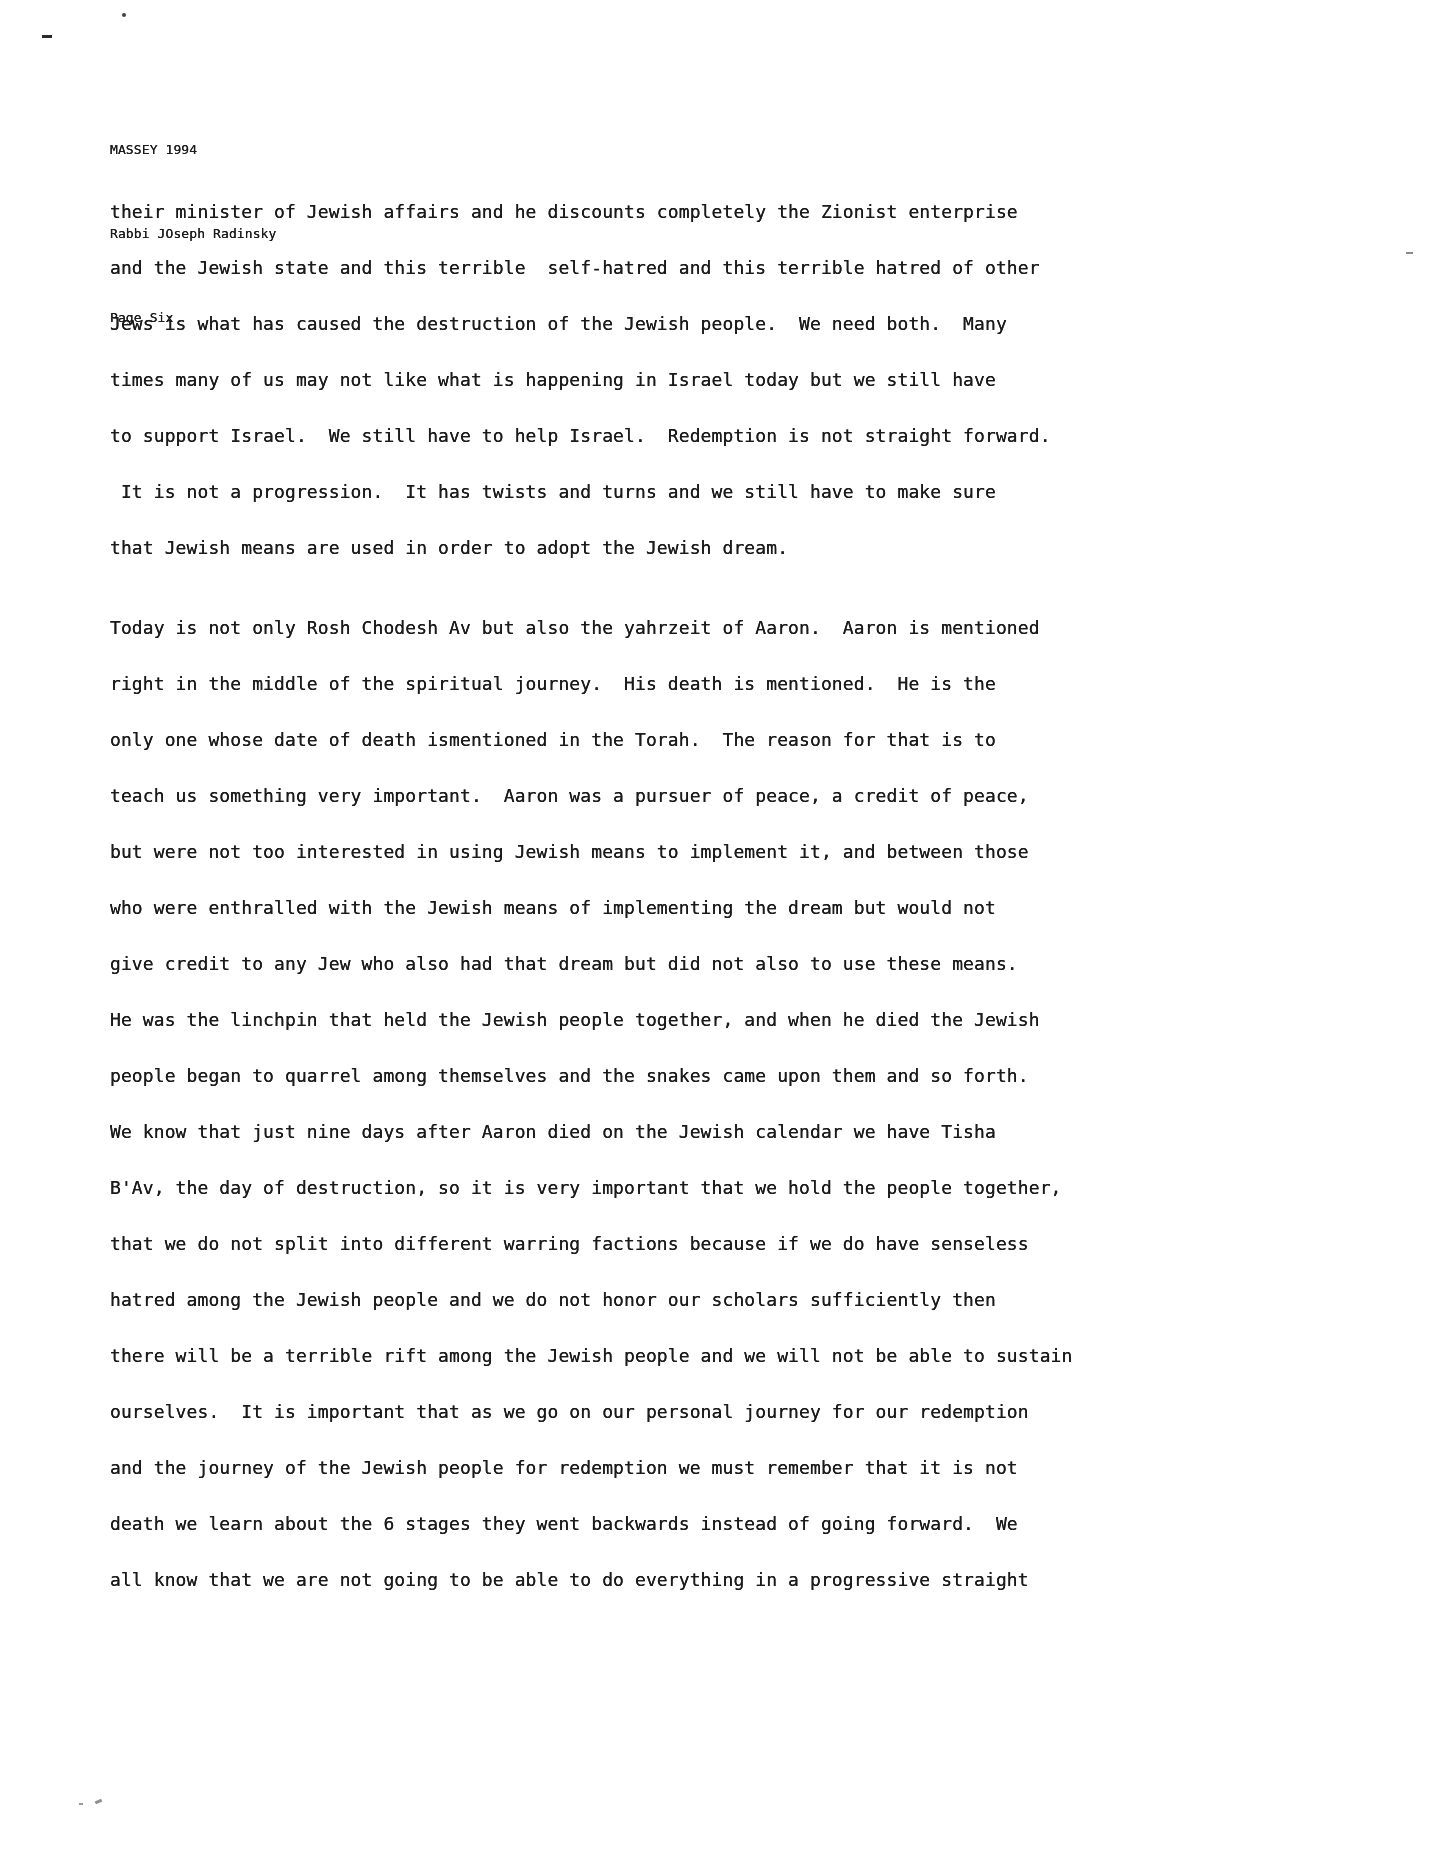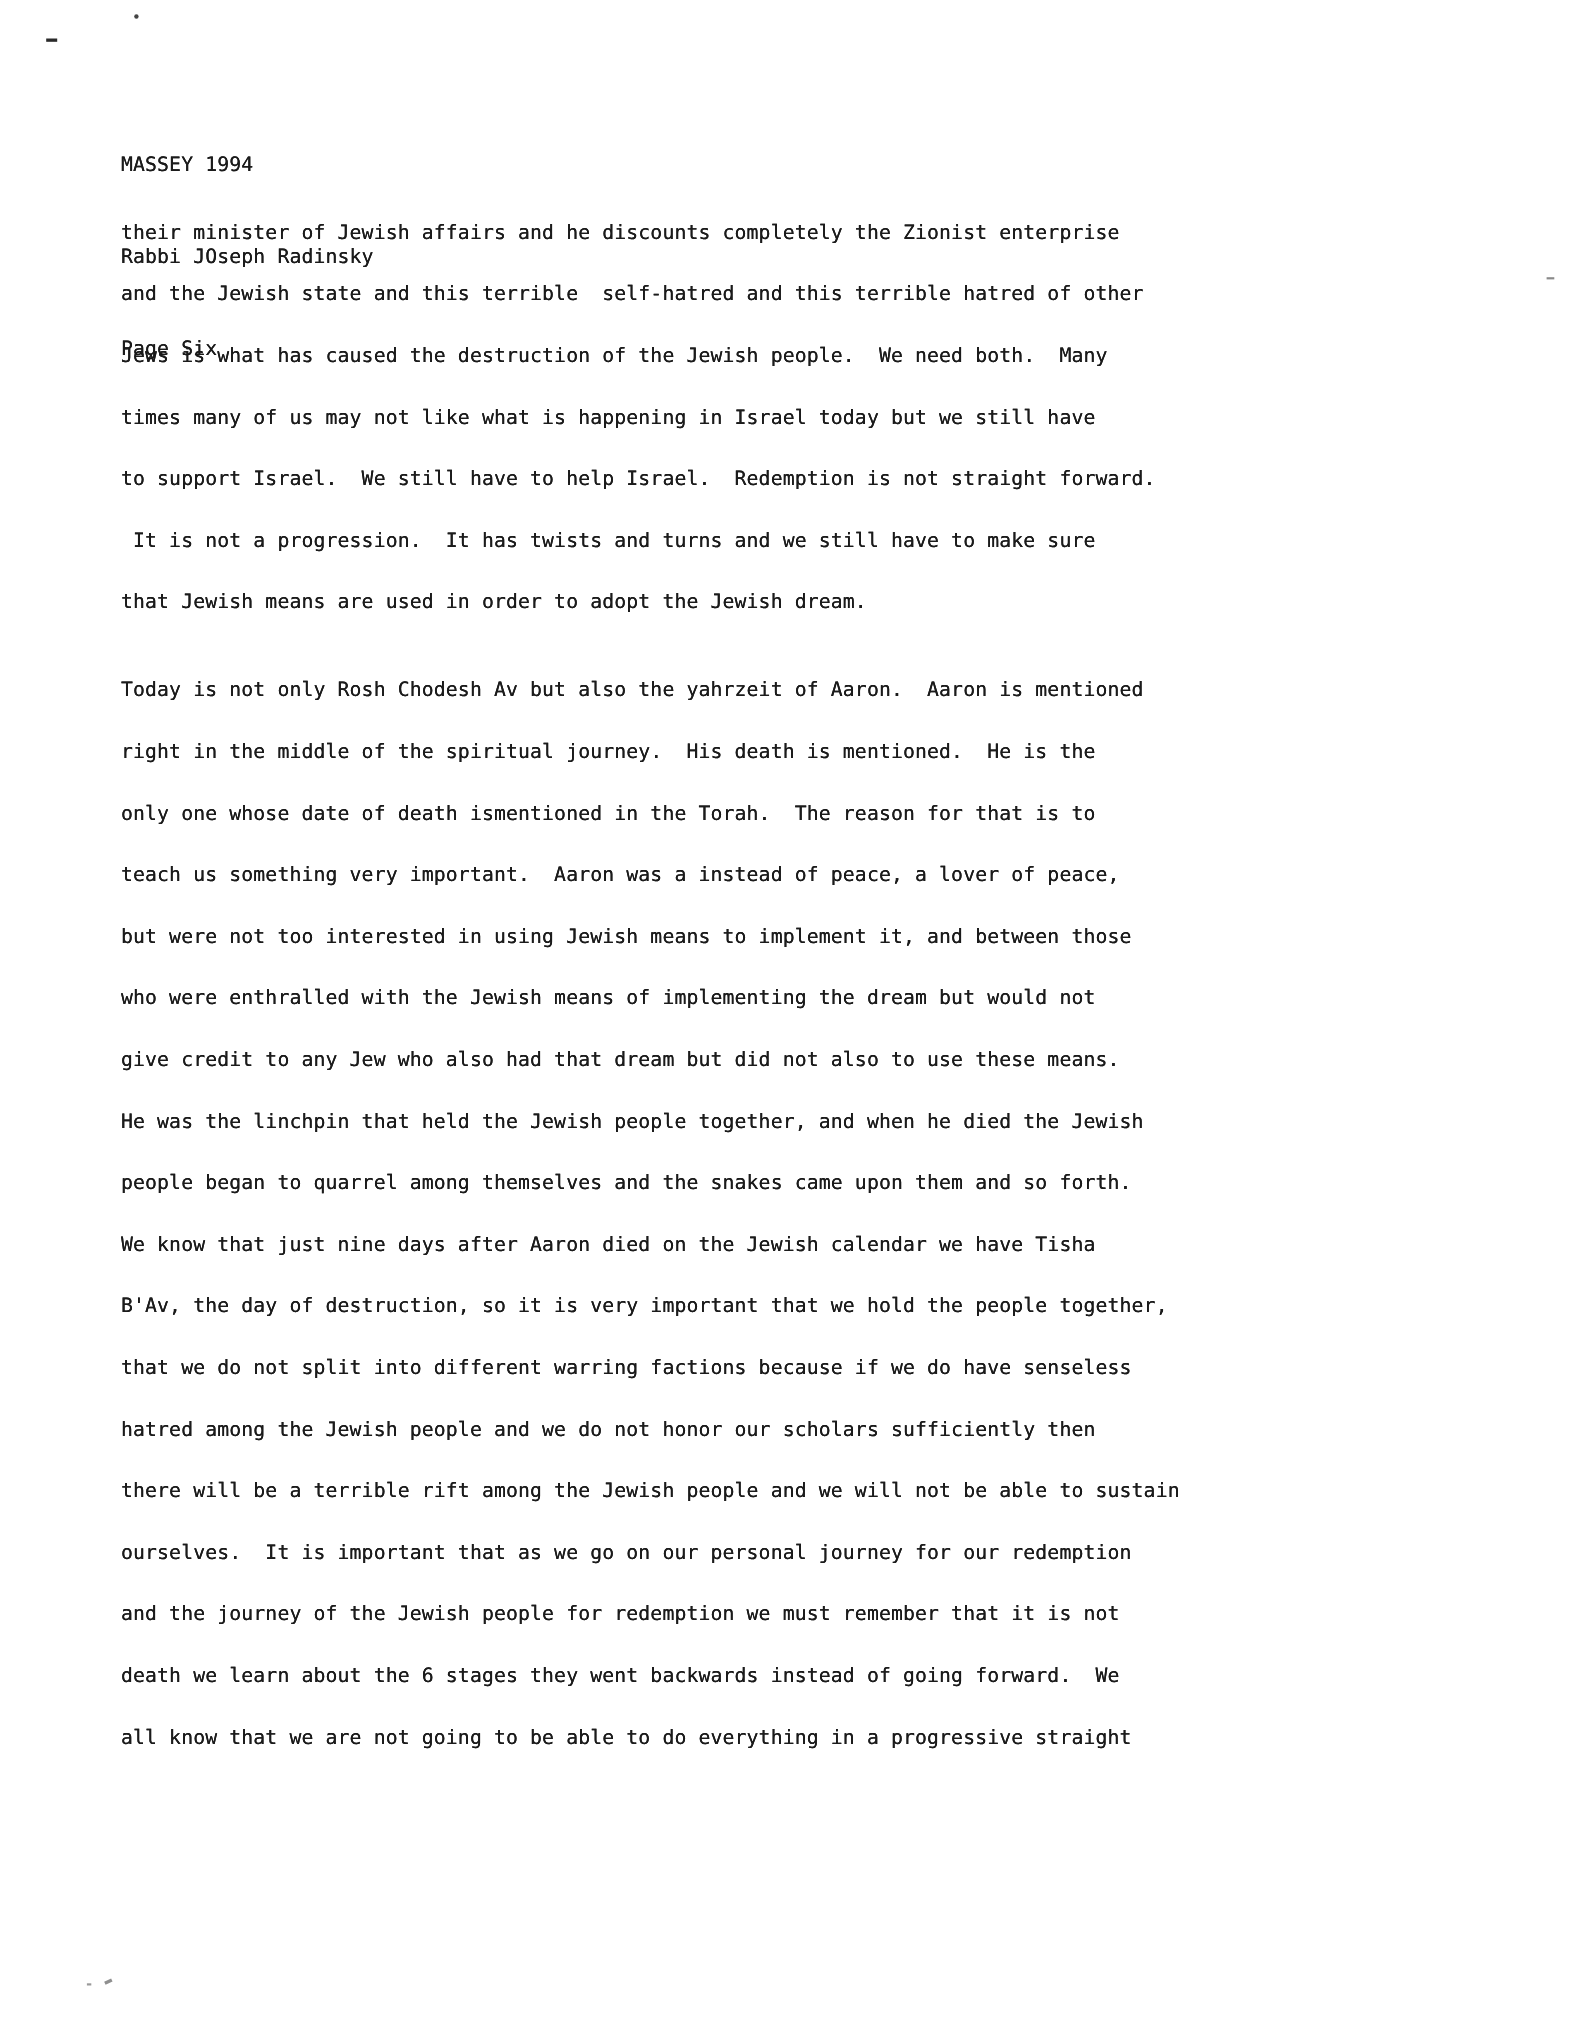--- a/index.html
+++ b/index.html
@@ -17,21 +17,21 @@
   }
   .page {
     position: absolute;
     inset: 0;
     background: #ffffff;
   }
   .doc-header {
     position: absolute;
     left: 110px;
     top: 80px;
-    font-size: 18px;
+    font-size: 13px;
     line-height: 28px;
     letter-spacing: 0.1px;
     white-space: pre;
     text-shadow: 0 0 0.4px #111;
   }
   .para {
     position: absolute;
     left: 110px;
     font-size: 18px;
     letter-spacing: 0.1px;
@@ -77,21 +77,21 @@
       <div class="line">times many of us may not like what is happening in Israel today but we still have</div>
       <div class="line">to support Israel.  We still have to help Israel.  Redemption is not straight forward.</div>
       <div class="line"> It is not a progression.  It has twists and turns and we still have to make sure</div>
       <div class="line">that Jewish means are used in order to adopt the Jewish dream.</div>
     </div>
 
   <div class="para" id="para-2">
       <div class="line">Today is not only Rosh Chodesh Av but also the yahrzeit of Aaron.  Aaron is mentioned</div>
       <div class="line">right in the middle of the spiritual journey.  His death is mentioned.  He is the</div>
       <div class="line">only one whose date of death ismentioned in the Torah.  The reason for that is to</div>
-      <div class="line">teach us something very important.  Aaron was a instead of peace, a lover of peace,</div>
+      <div class="line">teach us something very important.  Aaron was a pursuer of peace, a credit of peace,</div>
       <div class="line">but were not too interested in using Jewish means to implement it, and between those</div>
       <div class="line">who were enthralled with the Jewish means of implementing the dream but would not</div>
       <div class="line">give credit to any Jew who also had that dream but did not also to use these means.</div>
       <div class="line">He was the linchpin that held the Jewish people together, and when he died the Jewish</div>
       <div class="line">people began to quarrel among themselves and the snakes came upon them and so forth.</div>
       <div class="line">We know that just nine days after Aaron died on the Jewish calendar we have Tisha</div>
       <div class="line">B'Av, the day of destruction, so it is very important that we hold the people together,</div>
       <div class="line">that we do not split into different warring factions because if we do have senseless</div>
       <div class="line">hatred among the Jewish people and we do not honor our scholars sufficiently then</div>
       <div class="line">there will be a terrible rift among the Jewish people and we will not be able to sustain</div>

